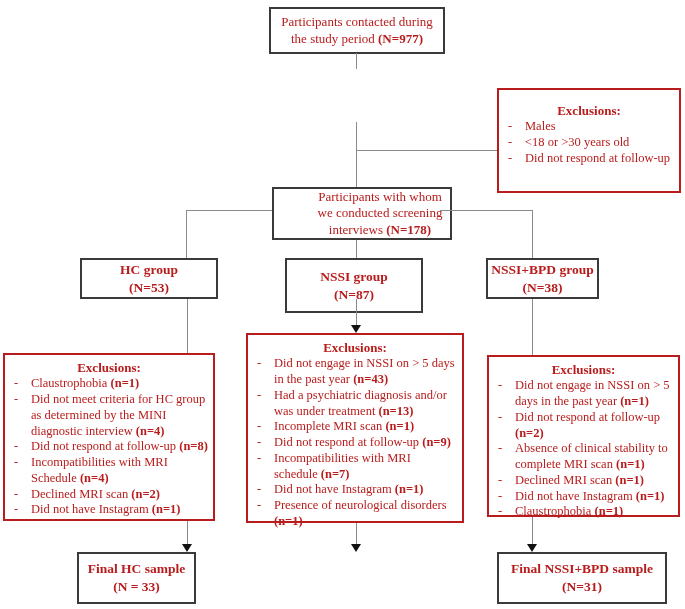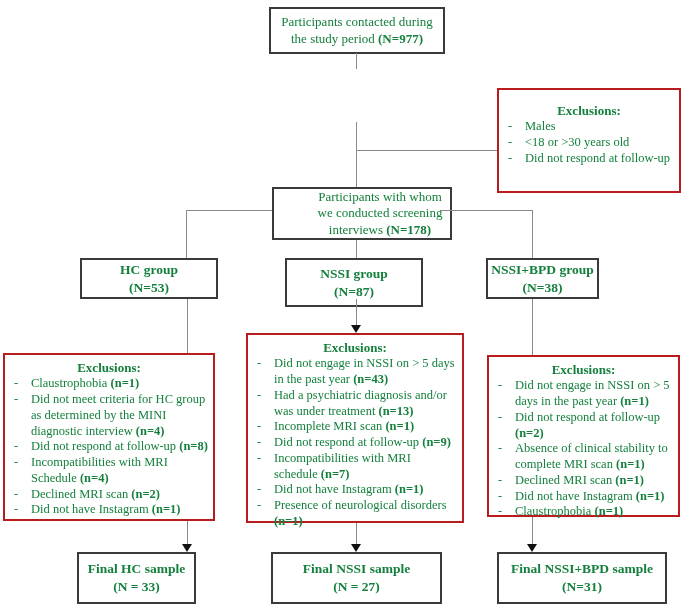--- a/index.html
+++ b/index.html
@@ -1,18 +1,18 @@
 <!DOCTYPE html>
 <html><head>
 <meta charset="utf-8">
 <style>
   html,body{margin:0;padding:0;background:#ffffff;}
   #stage{
     position:relative;width:685px;height:609px;background:#ffffff;
-    font-family:"Liberation Serif","DejaVu Serif",serif;color:#15803d;
+    font-family:"Liberation Serif","DejaVu Serif",serif;color:#b91c1c;
     overflow:hidden;
   }
   .box{
     position:absolute;border:2px solid #3a3a3a;background:#ffffff;
     box-sizing:border-box;display:flex;flex-direction:column;
     align-items:center;justify-content:center;text-align:center;
   }
   .flowtext{font-size:13px;line-height:1.28;padding:2px 6px;}
   .flowtext b{font-weight:bold;}
   .grouplbl{font-size:13.5px;font-weight:bold;line-height:1.3;}
@@ -61,21 +61,21 @@
         <li><span>&lt;18 or &gt;30 years old</span> <b></b></li>
 
         <li><span>Did not respond at follow-up</span> <b></b></li>
       </ul>
   </div>
 
   <div class="box" style="left:80px;top:258px;width:138px;height:41px;">
     <div class="grouplbl">HC group</div>
     <div class="grouplbl">(N=53)</div>
   </div>
-  <div class="box" style="left:285px;top:258px;width:138px;height:49px;">
+  <div class="box" style="left:285px;top:258px;width:138px;height:55px;">
     <div class="grouplbl">NSSI group</div>
     <div class="grouplbl">(N=87)</div>
   </div>
   <div class="box" style="left:486px;top:258px;width:113px;height:41px;">
     <div class="grouplbl">NSSI+BPD group</div>
     <div class="grouplbl">(N=38)</div>
   </div>
 
   <div class="excl" style="left:3px;top:353px;width:212px;height:168px;">
     <div class="title">Exclusions:</div>
@@ -130,24 +130,20 @@
         <li><span>Did not have Instagram</span> <b>(n=1)</b></li>
 
         <li><span>Claustrophobia</span> <b>(n=1)</b></li>
       </ul>
   </div>
 
   <div class="box" style="left:77px;top:552px;width:119px;height:52px;">
     <div class="grouplbl">Final HC sample</div>
     <div class="grouplbl">(N = 33)</div>
   </div>
-  <div class="box" style="left:271px;top:552px;width:171px;height:52px;">
-    <div class="grouplbl">Final NSSI sample</div>
-    <div class="grouplbl">(N = 27)</div>
-  </div>
   <div class="box" style="left:497px;top:552px;width:170px;height:52px;">
     <div class="grouplbl">Final NSSI+BPD sample</div>
     <div class="grouplbl">(N=31)</div>
   </div>
 
   <div class="vline" style="left:356px;top:53px;height:16px;"></div>
   <div class="vline" style="left:356px;top:122px;height:65px;"></div>
   <div class="hline" style="left:356px;top:150px;width:141px;"></div>
 
   <div class="hline" style="left:186px;top:210px;width:86px;"></div>

